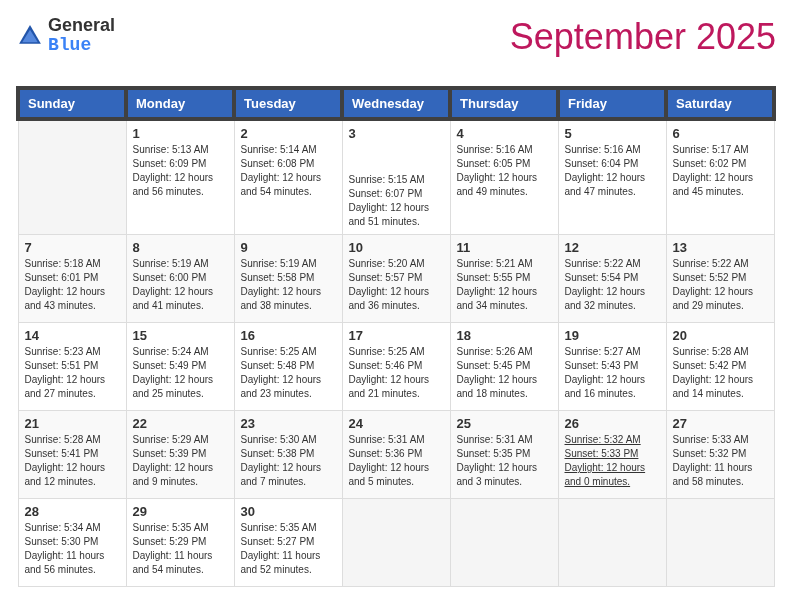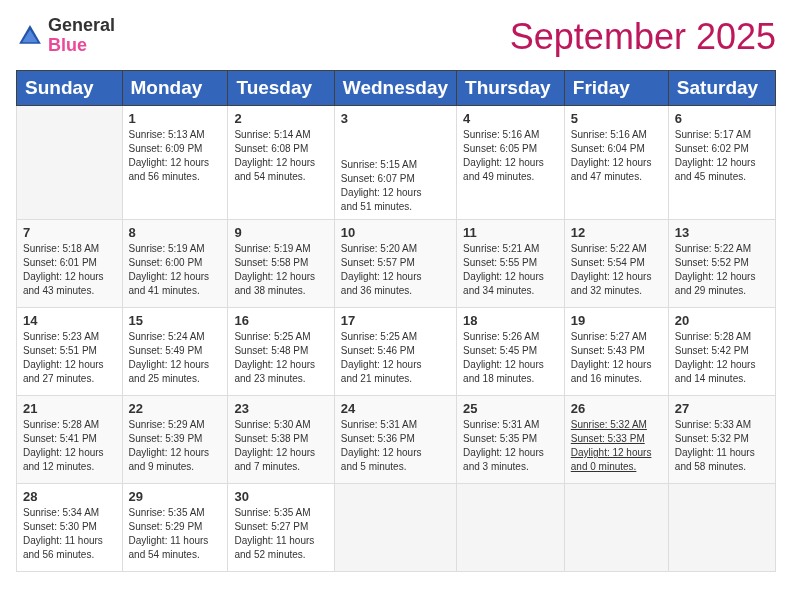--- a/index.html
+++ b/index.html
@@ -7,42 +7,43 @@
       font-family: Arial, sans-serif;
       background: #fff;
       width: 792px;
       min-height: 612px;
       padding: 16px;
     }
     .header-area {
       display: flex;
       justify-content: space-between;
       align-items: flex-start;
-      margin-bottom: 12px;
+      margin-bottom: 28px;
       gap: 20px;
     }
     .logo {
       display: flex;
       align-items: center;
       gap: 4px;
     }
     .logo-text {
       display: flex;
       flex-direction: column;
       line-height: 1.1;
     }
     .logo-general {
       font-size: 18px;
       font-weight: bold;
       color: #333;
     }
     .logo-blue {
       font-size: 18px;
       font-weight: bold;
-      color: #ec4899;
+      color: #3b82f6;
+      font-family: Liberation Mono, monospace;
     }
     .logo-icon {
       width: 28px;
       height: 28px;
     }
     .title-area {
       text-align: right;
     }
     .month-title {
       font-size: 36px;
@@ -54,25 +55,25 @@
       color: #555;
     }
     .calendar-table {
       width: 100%;
       border-collapse: collapse;
       border: 1px solid #ccc;
     }
     .calendar-table th {
       background: #3366bb;
       color: #fff;
-      font-size: 19px;
+      font-size: 13px;
       font-weight: bold;
       padding: 6px 8px;
       text-align: left;
-      border: 1px solid #404040;
+      border: 4px solid #404040;
     }
     .calendar-table td {
       vertical-align: top;
       padding: 5px 6px;
       border: 1px solid #ddd;
       width: calc(100% / 7);
       min-height: 80px;
       font-size: 10.5px;
       color: #333;
       background: #fff;

